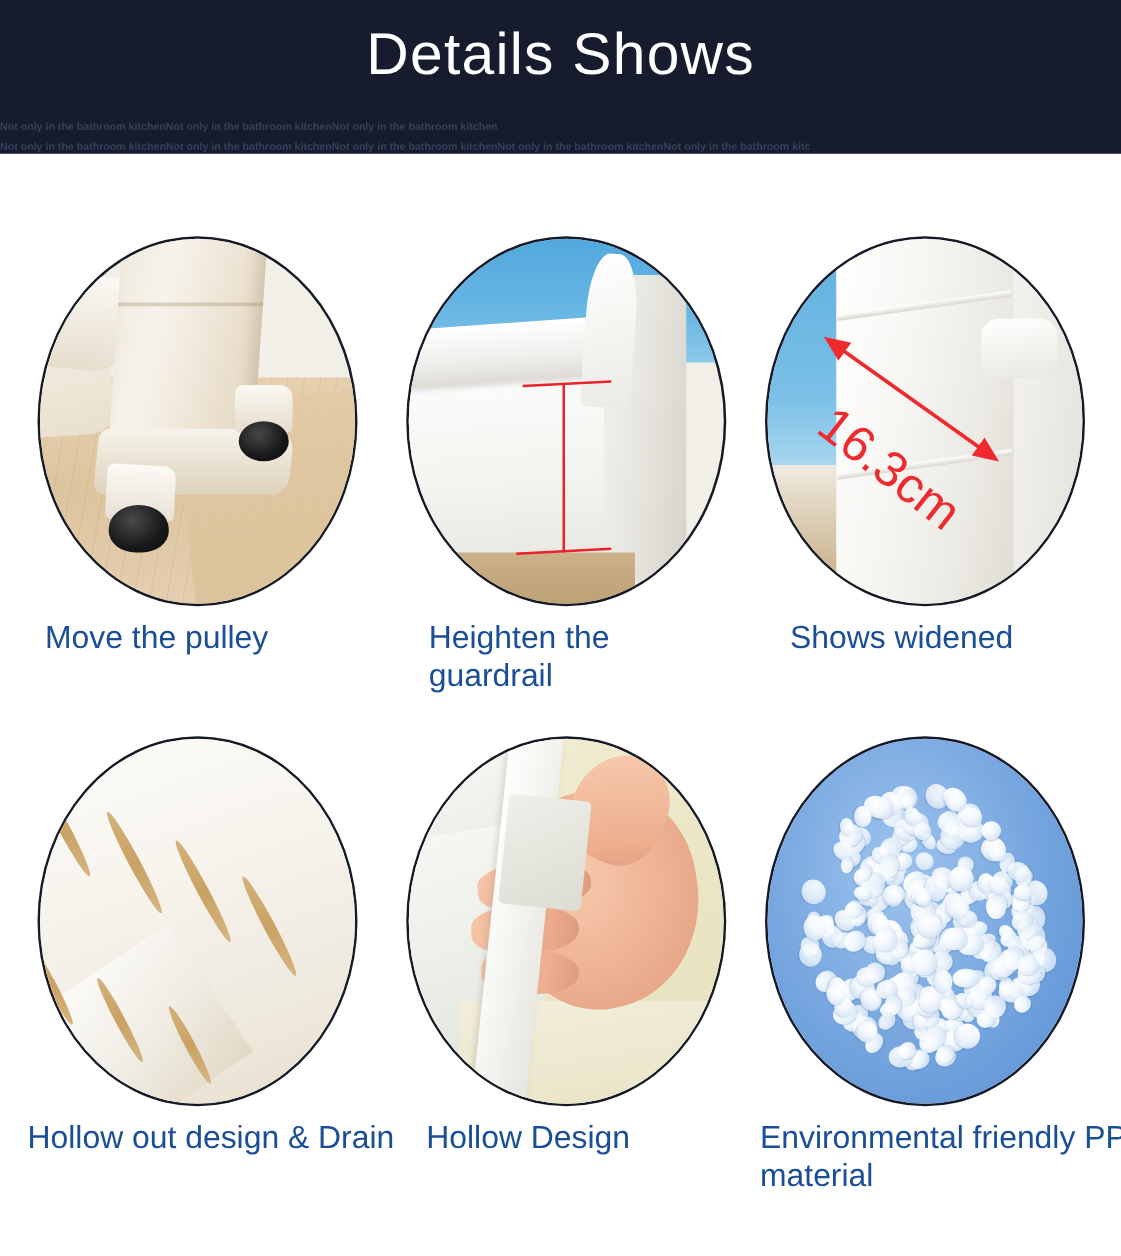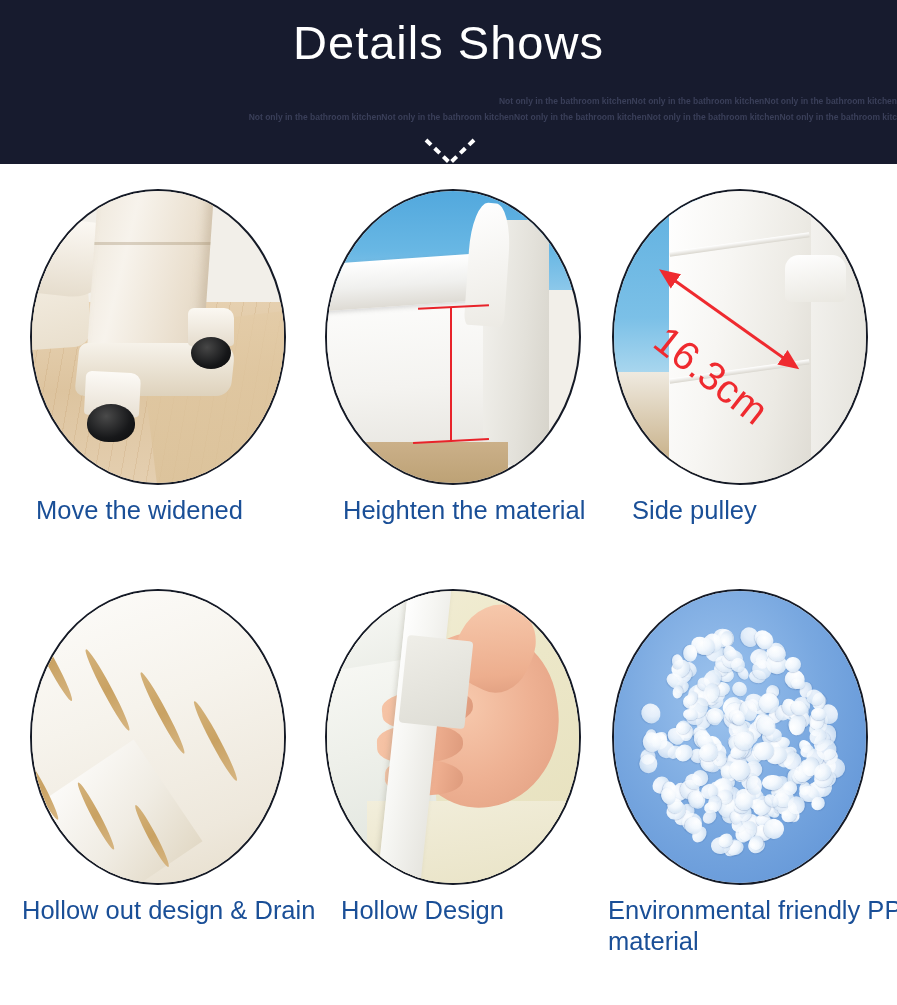--- a/index.html
+++ b/index.html
@@ -7,36 +7,36 @@
   body{
     width:897px;height:1005px;
     background:#ffffff;
     font-family:"Liberation Sans","DejaVu Sans",sans-serif;
     overflow:hidden;
   }
   .page{position:relative;width:897px;height:1005px;background:#fff;}
 
   
   .header{
-    position:absolute;left:0;top:0;width:897px;height:164px;
+    position:absolute;left:0;top:0;width:897px;height:123px;
     background:#171b2e;
     overflow:hidden;
   }
   .header-title{
     position:absolute;left:0;top:16px;width:897px;
     text-align:center;
     color:#ffffff;
     font-size:47px;
     font-weight:400;
     letter-spacing:1px;
     line-height:54px;
     white-space:nowrap;
   }
   .ticker{
-    position:absolute;left:0;width:897px;text-align:right;
+    position:absolute;left:0;width:897px;text-align:left;
     color:#3a3f59;
     font-size:8.5px;
     font-weight:700;
     letter-spacing:0px;
     white-space:nowrap;
     overflow:hidden;
   }
   .ticker-1{top:96px;}
   .ticker-2{top:112px;}
 
@@ -329,36 +329,36 @@
         <div class="p1-wood2"></div>
         <div class="p1-left-panel"></div>
         <div class="p1-lip"></div>
         <div class="p1-body"></div>
         <div class="p1-base"></div>
         <div class="p1-foot-b"></div>
         <div class="p1-wheel-b"></div>
         <div class="p1-foot-a"></div>
         <div class="p1-wheel-a"></div>
       </div>
-      <div class="caption" style="left:6px;top:306px;width:300px;">Move the widened</div>
+      <div class="caption" style="left:6px;top:306px;width:300px;">Move the pulley</div>
     </div>
 
     <div class="cell" style="left:325px;top:14px;">
       <div class="photo" style="left:0;top:0;width:256px;height:296px;">
         <div class="p2-sky"></div>
         <div class="p2-front"></div>
         <div class="p2-rail"></div>
         <div class="p2-side"></div>
         <div class="p2-handlebar"></div>
         <div class="p2-floor"></div>
         <div class="p2-tick-top"></div>
         <div class="p2-tick-bot"></div>
         <div class="p2-dimline"></div>
       </div>
-      <div class="caption" style="left:18px;top:306px;width:250px;">Heighten the material</div>
+      <div class="caption" style="left:18px;top:306px;width:250px;">Heighten the guardrail</div>
     </div>
 
     <div class="cell" style="left:612px;top:14px;">
       <div class="photo" style="left:0;top:0;width:256px;height:296px;">
         <div class="p3-sky"></div>
         <div class="p3-floor"></div>
         <div class="p3-right"></div>
         <div class="p3-panel"></div>
         <div class="p3-tab"></div>
         <svg class="p3-arrow" viewBox="0 0 256 296">
@@ -367,21 +367,21 @@
               <path d="M8,1 L1,4 L8,7 z" fill="#ef2a2f"></path>
             </marker>
             <marker id="ah-end" markerWidth="8" markerHeight="8" refX="2" refY="4" orient="auto">
               <path d="M0,1 L7,4 L0,7 z" fill="#ef2a2f"></path>
             </marker>
           </defs>
           <line x1="58" y1="88" x2="176" y2="172" stroke="#ef2a2f" stroke-width="3" marker-start="url(#ah-start)" marker-end="url(#ah-end)"></line>
         </svg>
         <div class="p3-label">16.3cm</div>
       </div>
-      <div class="caption" style="left:20px;top:306px;width:260px;">Side pulley</div>
+      <div class="caption" style="left:20px;top:306px;width:260px;">Shows widened</div>
     </div>
 
     <div class="cell" style="left:30px;top:414px;">
       <div class="photo" style="left:0;top:0;width:256px;height:296px;">
         <div class="p4-bg"></div>
         <div class="p4-edge"></div>
         <div class="p4-slot" style="left:6%;top:10%;width:9px;height:86px;"></div>
         <div class="p4-slot" style="left:28%;top:18%;width:9px;height:92px;"></div>
         <div class="p4-slot" style="left:50%;top:26%;width:9px;height:92px;"></div>
         <div class="p4-slot" style="left:71%;top:36%;width:9px;height:90px;"></div>

